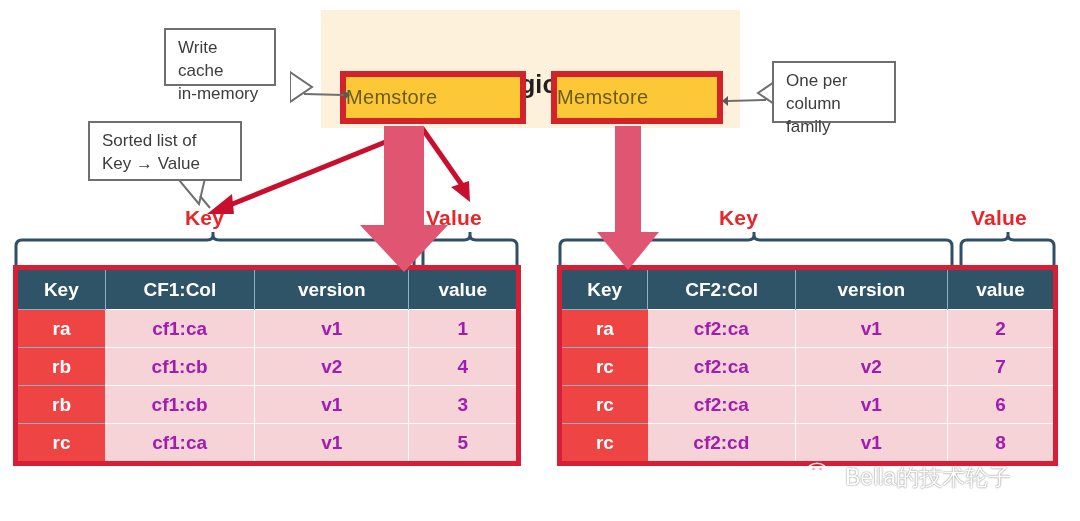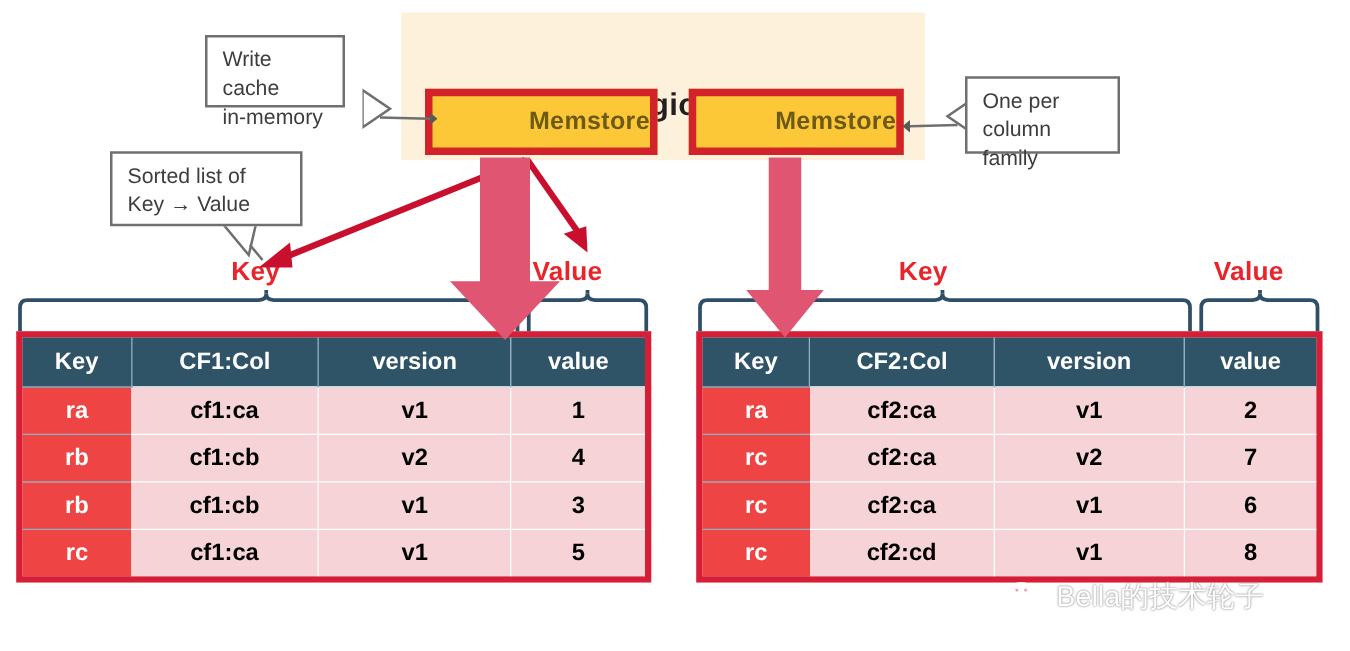--- a/index.html
+++ b/index.html
@@ -24,22 +24,22 @@
     letter-spacing:.2px;
     margin-top:43px;
   }
 
   
   .memstore{
     position:absolute;
     background:#fcc838;
     border:6px solid #d2232a;
     box-sizing:border-box;
-    display:flex;align-items:center;justify-content:flex-end;
-    font-size:20px;font-weight:bold;color:#6d5a16;
+    display:flex;align-items:center;justify-content:flex-start;
+    font-size:20px;font-weight:normal;color:#6d5a16;
     letter-spacing:.3px;
   }
   #memstore-1{left:340px;top:71px;width:186px;height:53px;}
   #memstore-2{left:551px;top:71px;width:172px;height:53px;}
 
   
   .callout{
     position:absolute;
     background:#ffffff;
     border:2px solid #6f6f6f;
@@ -87,21 +87,21 @@
     font-size:19px;font-weight:bold;
     height:37px;
     text-align:center;
     border-right:1px solid #8fb0c2;
   }
   table.kv-table th:last-child{border-right:none;}
   table.kv-table td{
     font-size:19px;font-weight:bold;
     text-align:center;
     height:33px;
-    color:#000000;
+    color:#a21caf;
     background:#f5d3d7;
     border-top:1px solid #ffffff;
     border-right:1px solid #ffffff;
   }
   table.kv-table td:last-child{border-right:none;}
   table.kv-table td.key-cell{
     background:#ef4444;
     color:#ffffff;
     border-top:1px solid #8fb0c2;
     border-right:none;
@@ -114,21 +114,21 @@
 
   
   .bracket{position:absolute;z-index:2;}
 
   
   #arrows{position:absolute;left:0;top:0;width:1080px;height:521px;z-index:4;pointer-events:none;}
 
   
   #watermark{
     position:absolute;left:806px;top:462px;
-    display:flex;align-items:center;gap:7px;
+    display:flex;gap:7px;
     z-index:8;
   }
   #watermark .wm-text{
     font-size:23px;color:#ffffff;
     text-shadow:0 0 2px rgba(140,140,140,.95),0 0 1px rgba(120,120,120,.9);
     opacity:.92;
     white-space:nowrap;
   }
 </style>
 </head>

